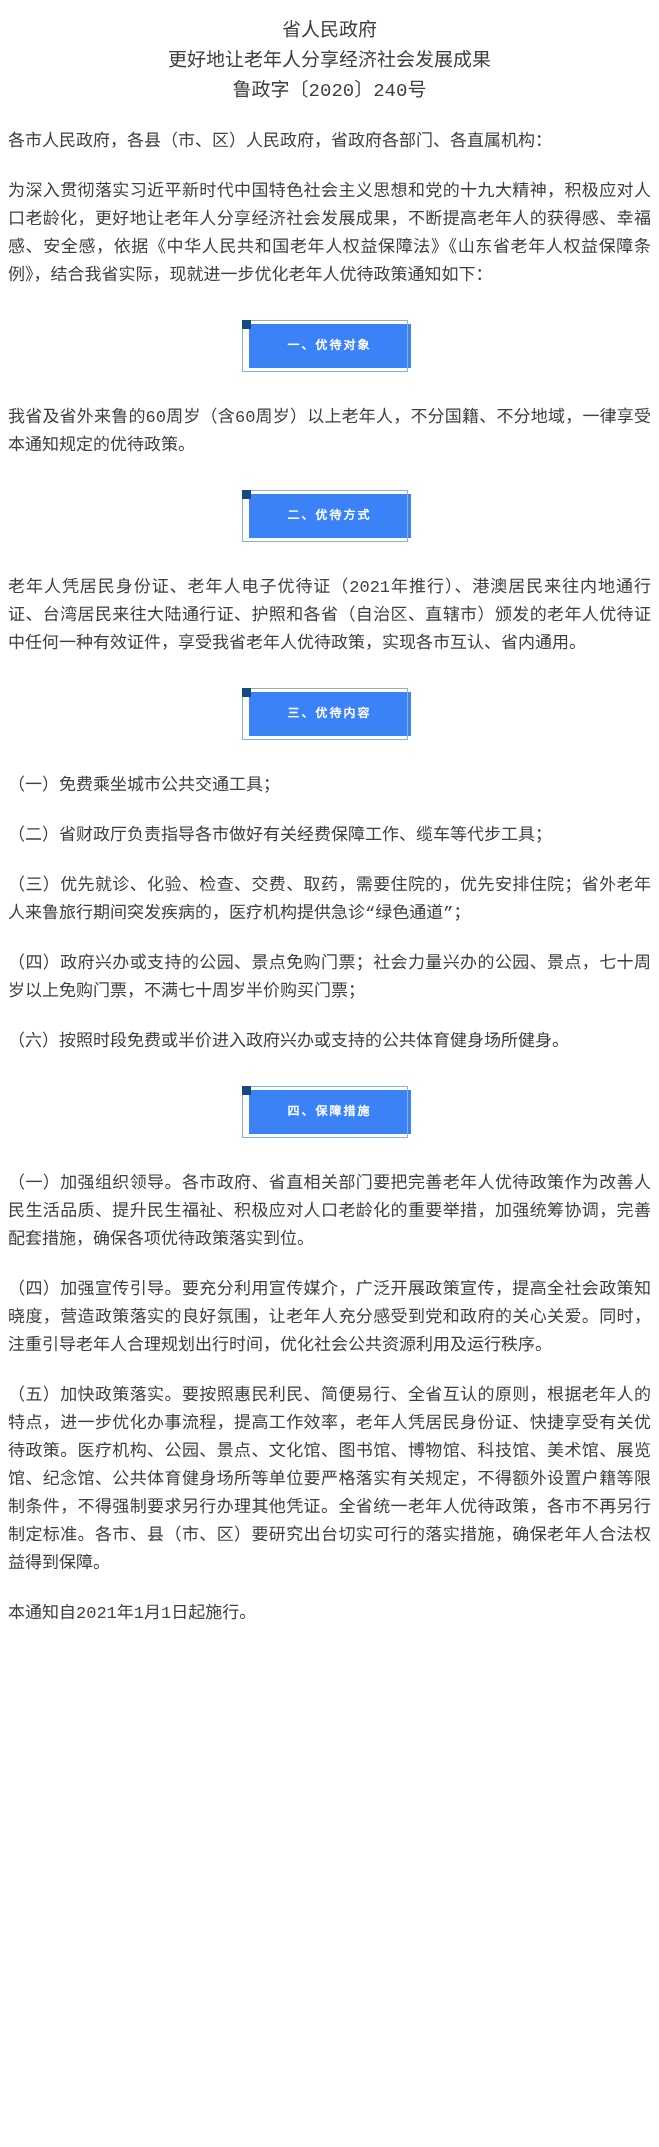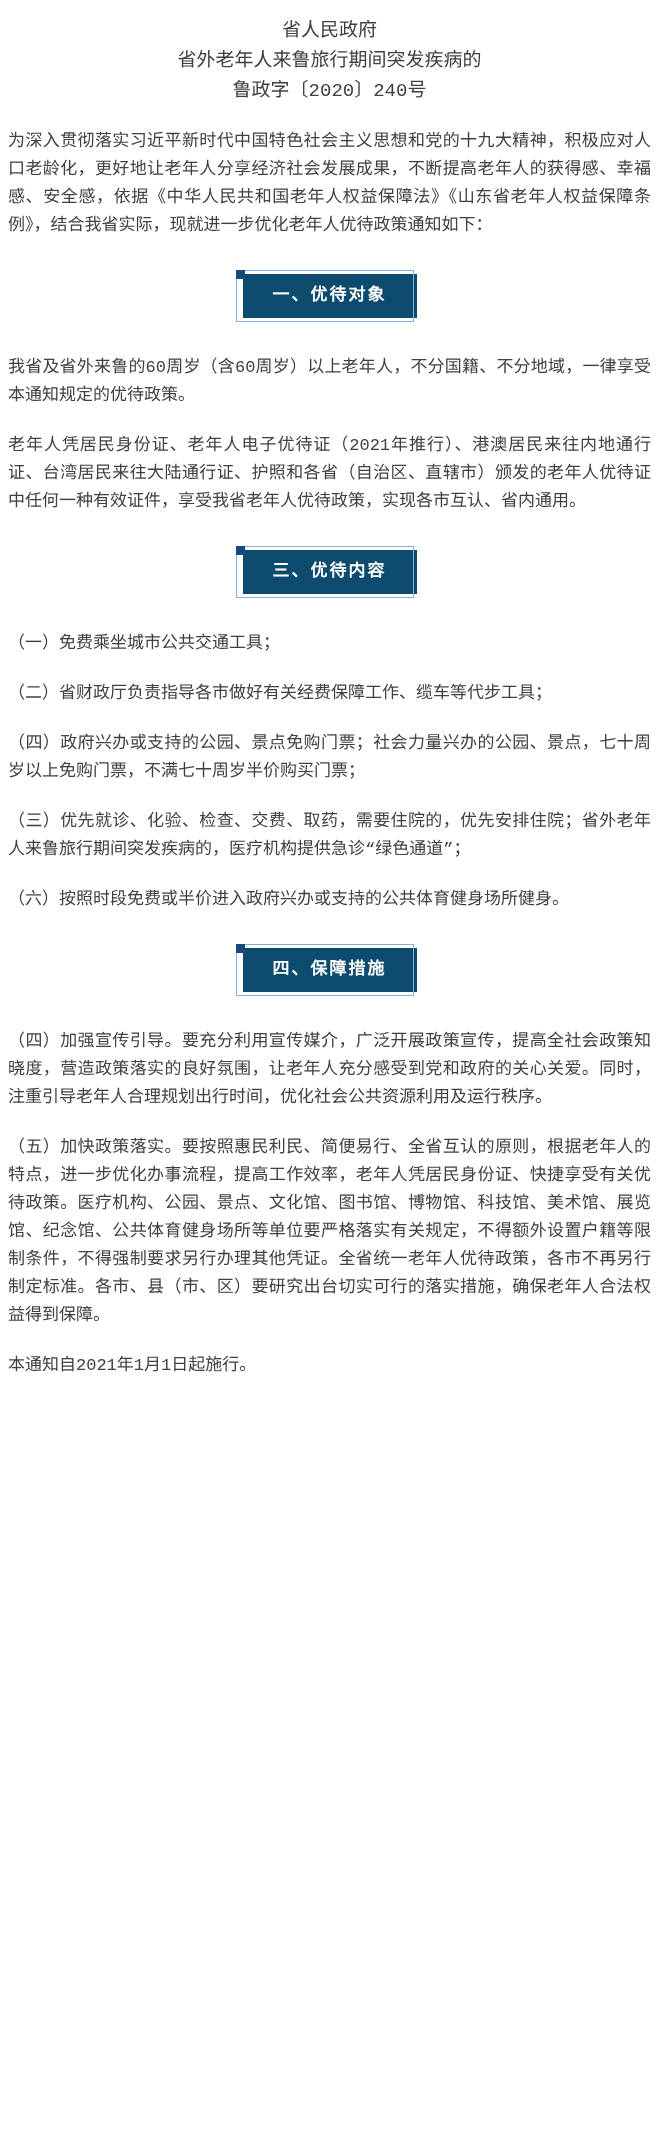--- a/index.html
+++ b/index.html
@@ -32,23 +32,23 @@
     text-align: justify;
     word-break: break-all;
   }
   .badge-row {
     text-align: center;
     margin: 34px 0 36px 0;
   }
   .section-badge {
     position: relative;
     display: inline-block;
-    background: #0c4a6e;
+    background: #3b82f6;
     color: #ffffff;
-    font-size: 17px;
+    font-size: 12px;
     font-weight: 700;
     letter-spacing: 2px;
     line-height: 20px;
     padding: 12px 30px;
     min-width: 102px;
   }
   .section-badge::before {
     content: "";
     position: absolute;
     top: -4px;
@@ -72,50 +72,57 @@
     z-index: 1;
   }
 </style>
 </head>
 <body>
 
 <div class="page">
 
   <div class="doc-title">
     <div>省人民政府</div>
-    <div>省外老年人来鲁旅行期间突发疾病的</div>
+    <div>更好地让老年人分享经济社会发展成果</div>
     <div>鲁政字〔2020〕240号</div>
   </div>
 
+  <p class="para">各市人民政府，各县（市、区）人民政府，省政府各部门、各直属机构：</p>
 
   <p class="para">为深入贯彻落实习近平新时代中国特色社会主义思想和党的十九大精神，积极应对人口老龄化，更好地让老年人分享经济社会发展成果，不断提高老年人的获得感、幸福感、安全感，依据《中华人民共和国老年人权益保障法》《山东省老年人权益保障条例》，结合我省实际，现就进一步优化老年人优待政策通知如下：</p>
 
   <div class="badge-row">
     <div class="section-badge">
       <span class="badge-label">一、优待对象</span>
     </div>
   </div>
   <p class="para">我省及省外来鲁的60周岁（含60周岁）以上老年人，不分国籍、不分地域，一律享受本通知规定的优待政策。</p>
 
+  <div class="badge-row">
+    <div class="section-badge">
+      <span class="badge-label">二、优待方式</span>
+    </div>
+  </div>
   <p class="para">老年人凭居民身份证、老年人电子优待证（2021年推行）、港澳居民来往内地通行证、台湾居民来往大陆通行证、护照和各省（自治区、直辖市）颁发的老年人优待证中任何一种有效证件，享受我省老年人优待政策，实现各市互认、省内通用。</p>
 
   <div class="badge-row">
     <div class="section-badge">
       <span class="badge-label">三、优待内容</span>
     </div>
   </div>
   <p class="para">（一）免费乘坐城市公共交通工具；</p>
   <p class="para">（二）省财政厅负责指导各市做好有关经费保障工作、缆车等代步工具；</p>
+  <p class="para">（三）优先就诊、化验、检查、交费、取药，需要住院的，优先安排住院；省外老年人来鲁旅行期间突发疾病的，医疗机构提供急诊“绿色通道”；</p>
   <p class="para">（四）政府兴办或支持的公园、景点免购门票；社会力量兴办的公园、景点，七十周岁以上免购门票，不满七十周岁半价购买门票；</p>
-  <p class="para">（三）优先就诊、化验、检查、交费、取药，需要住院的，优先安排住院；省外老年人来鲁旅行期间突发疾病的，医疗机构提供急诊“绿色通道”；</p>
   <p class="para">（六）按照时段免费或半价进入政府兴办或支持的公共体育健身场所健身。</p>
 
   <div class="badge-row">
     <div class="section-badge">
       <span class="badge-label">四、保障措施</span>
     </div>
   </div>
+  <p class="para">（一）加强组织领导。各市政府、省直相关部门要把完善老年人优待政策作为改善人民生活品质、提升民生福祉、积极应对人口老龄化的重要举措，加强统筹协调，完善配套措施，确保各项优待政策落实到位。</p>
   <p class="para">（四）加强宣传引导。要充分利用宣传媒介，广泛开展政策宣传，提高全社会政策知晓度，营造政策落实的良好氛围，让老年人充分感受到党和政府的关心关爱。同时，注重引导老年人合理规划出行时间，优化社会公共资源利用及运行秩序。</p>
   <p class="para">（五）加快政策落实。要按照惠民利民、简便易行、全省互认的原则，根据老年人的特点，进一步优化办事流程，提高工作效率，老年人凭居民身份证、快捷享受有关优待政策。医疗机构、公园、景点、文化馆、图书馆、博物馆、科技馆、美术馆、展览馆、纪念馆、公共体育健身场所等单位要严格落实有关规定，不得额外设置户籍等限制条件，不得强制要求另行办理其他凭证。全省统一老年人优待政策，各市不再另行制定标准。各市、县（市、区）要研究出台切实可行的落实措施，确保老年人合法权益得到保障。</p>
 
   <p class="para">本通知自2021年1月1日起施行。</p>
 
 </div>
 
 </body></html>

